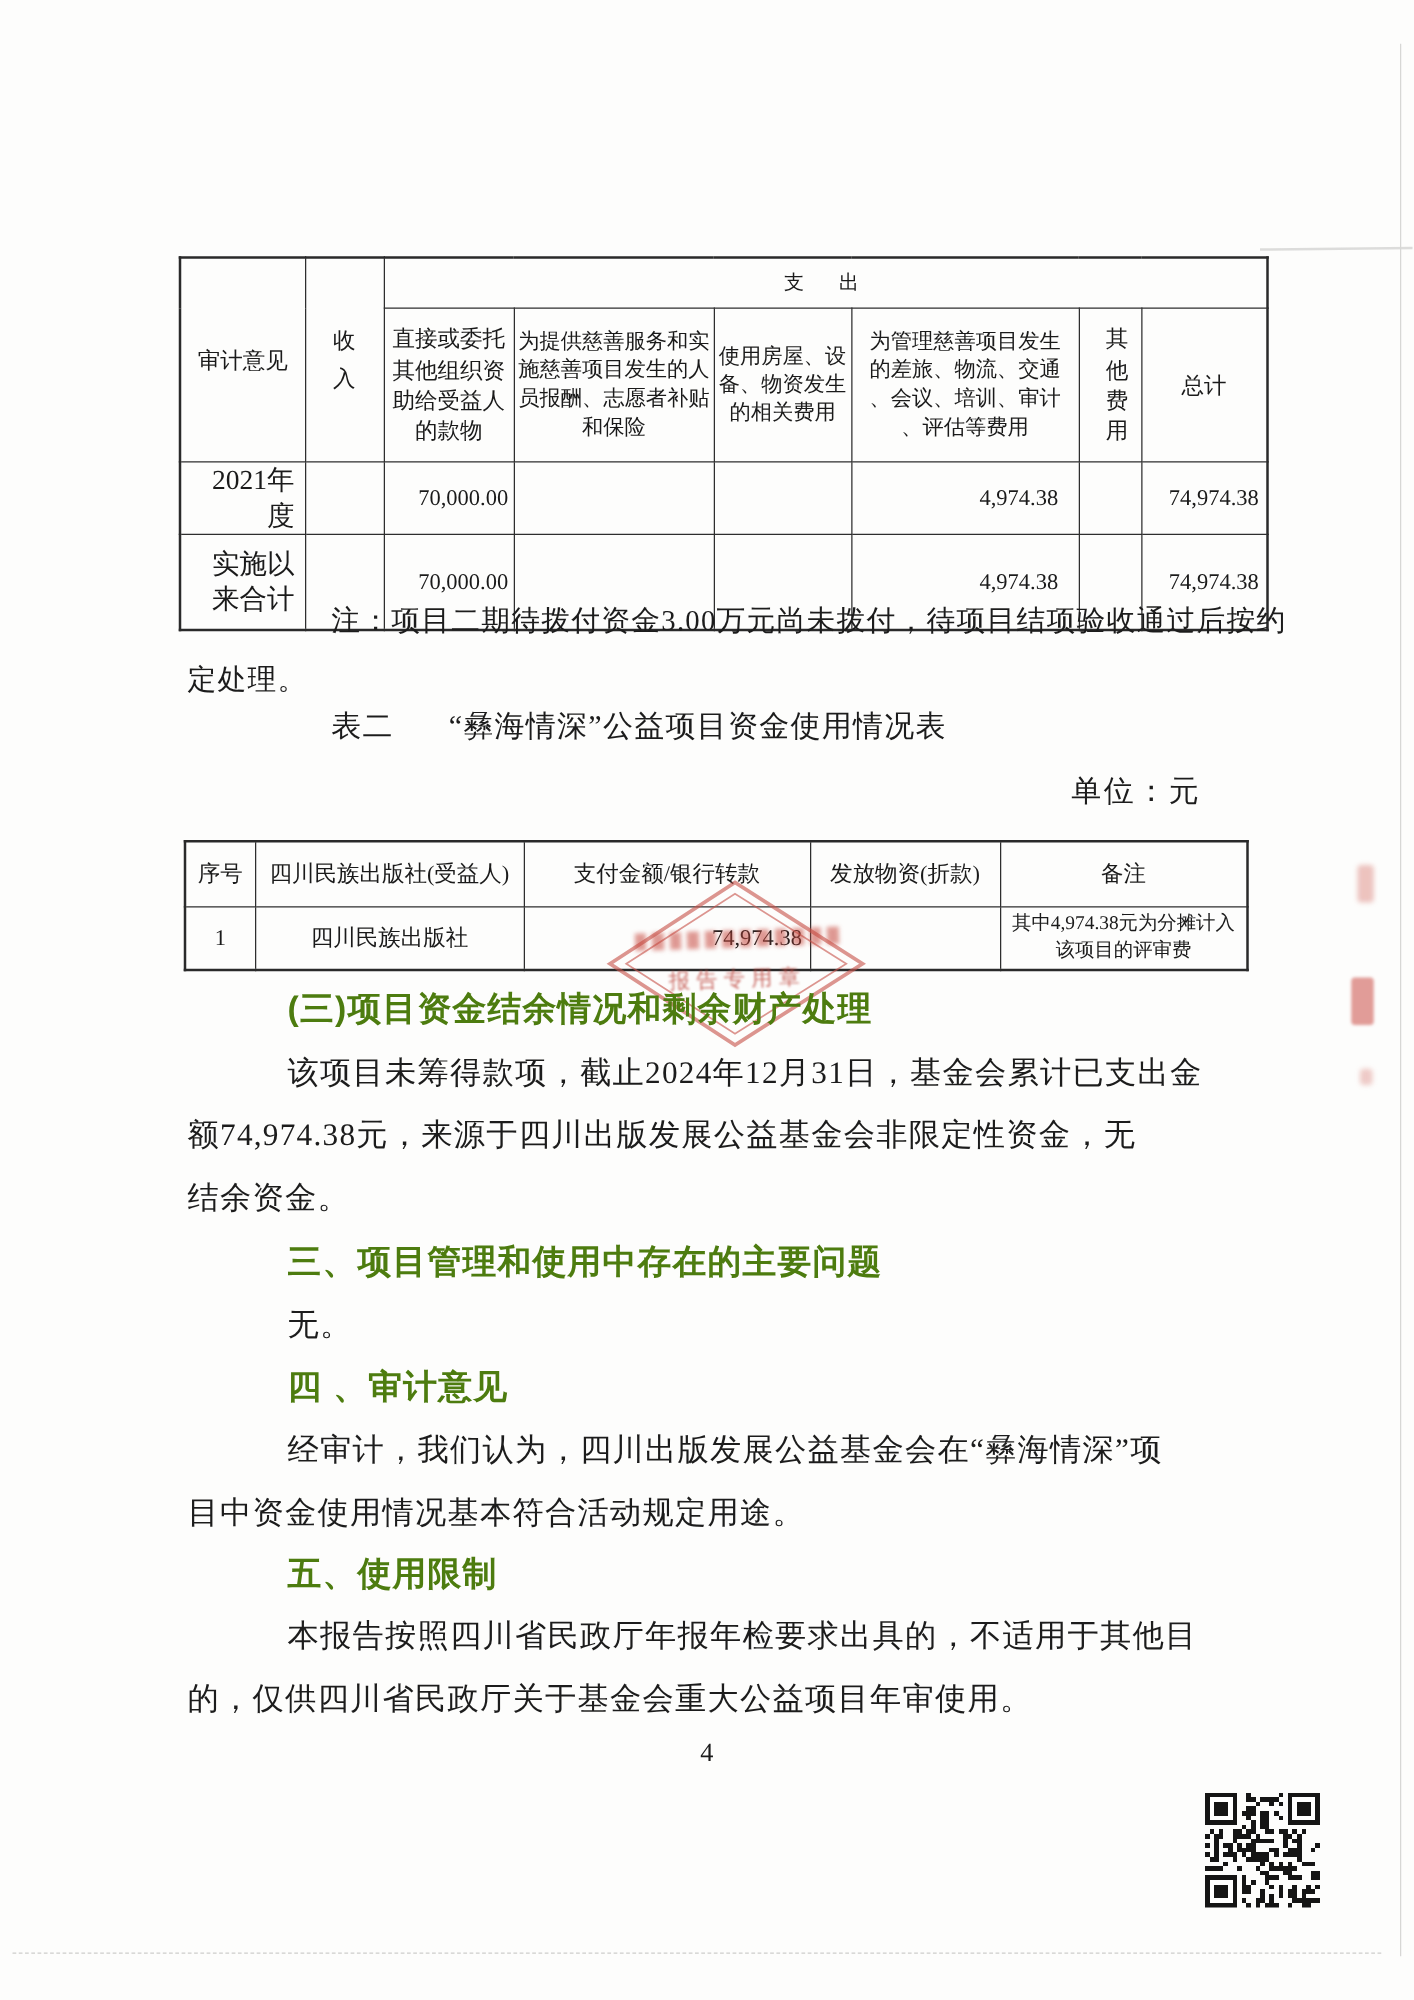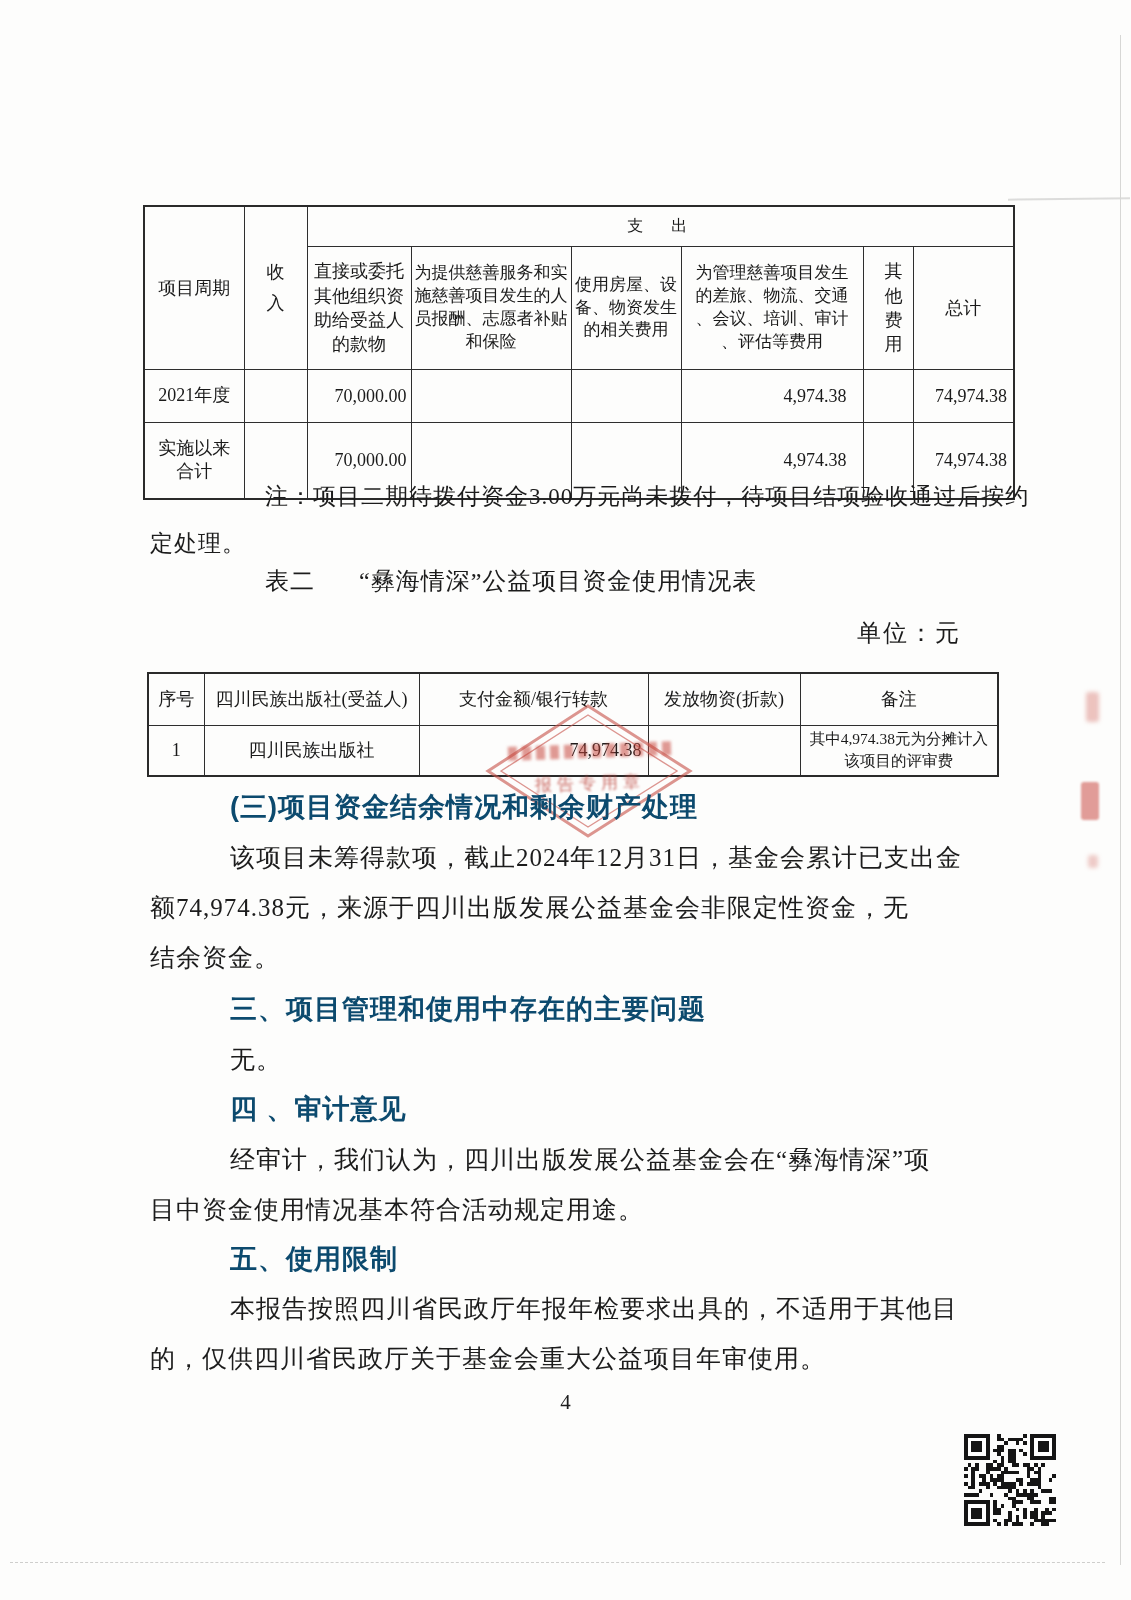--- a/index.html
+++ b/index.html
@@ -11,29 +11,29 @@
      font-family:"Liberation Serif","DejaVu Serif",serif;color:#1a1a1a;
      word-break:break-all;line-break:anywhere;}
   .t1{left:143px;top:205px;width:870px;border:2px solid #2a2a2a;}
   .t2{left:147px;top:672px;width:850px;border:2px solid #2a2a2a;}
   .t1 .zhichu{font-size:16px;letter-spacing:6px;height:37px;}
   .t1 .sub{line-height:1.35;}
   .f18{font-size:18px;} .f17{font-size:17px;}
   .pad6{padding:0 6px;} .pad3{padding:0 3px;} .pad8{padding:0 8px;} .pad4{padding:0 21px;}
   .num{text-align:right;font-size:18px;}
   .vwrap{display:inline-block;width:1.1em;word-break:break-all;line-height:1.7;font-size:18px;}
-  .period{ text-align:center;padding:0 8px;font-size:18px;line-height:1.3;}
+  .period{ text-align:right;padding:0 8px;font-size:22px;line-height:1.3;}
   .t2 td{font-size:18px;}
   .t2 .hdr{height:52px;}
   .t2 .remark{font-size:15.5px;line-height:1.45;padding:2px 6px;}
   
   .line{position:absolute;white-space:nowrap;}
   .note{font-size:23px;letter-spacing:1px;}
   .para{font-size:25px;letter-spacing:1px;}
-  .hd{font-family:"Liberation Sans","DejaVu Sans",sans-serif;font-weight:700;font-size:27px;letter-spacing:1px;color:#0c4a6e;}
+  .hd{font-family:"Liberation Sans","DejaVu Sans",sans-serif;font-weight:700;font-size:27px;letter-spacing:1px;color:#4d7c0f;}
   .tbl-title{font-size:24px;letter-spacing:1px;}
   .unit{font-size:24px;letter-spacing:2px;}
   .pagenum{position:absolute;left:0;top:1390px;width:1131px;text-align:center;font-size:21px;}
   
   .stamp-svg{position:absolute;left:478px;top:696px;opacity:.62;}
   .stamp-blur{position:absolute;left:508px;top:744px;width:165px;height:14px;
      background:repeating-linear-gradient(90deg,rgba(198,70,60,.55) 0 9px,transparent 9px 14px);
      filter:blur(1.8px);transform:rotate(-2deg);}
   .stamp-text{position:absolute;left:505px;top:772px;width:170px;text-align:center;
      font-size:17px;letter-spacing:5px;color:#bf4a42;filter:blur(0.8px);
@@ -69,21 +69,21 @@
         <col style="width:63px">
         <col style="width:104px">
         <col style="width:160px">
       <col style="width:110px">
         <col style="width:182px">
         <col style="width:50px">
         <col style="width:101px">
     </colgroup>
     <tbody>
         <tr>
-      <td rowspan="2" class="f18">项目周期</td>
+      <td rowspan="2" class="f18">审计意见</td>
       <td rowspan="2"><span class="vwrap">收入</span></td>
       <td colspan="6" class="zhichu">支　出</td>
     </tr>
     <tr style="height:123px">
       <td class="sub f18 pad6">直接或委托其他组织资助给受益人的款物</td>
       <td class="sub f17 pad3">为提供慈善服务和实施慈善项目发生的人员报酬、志愿者补贴和保险</td>
       <td class="sub f17 pad3">使用房屋、设备、物资发生的相关费用</td>
       <td class="sub f17 pad8">为管理慈善项目发生的差旅、物流、交通、会议、培训、审计、评估等费用</td>
       <td class="sub f18 pad4">其他费用</td>
       <td class="f18">总计</td>

